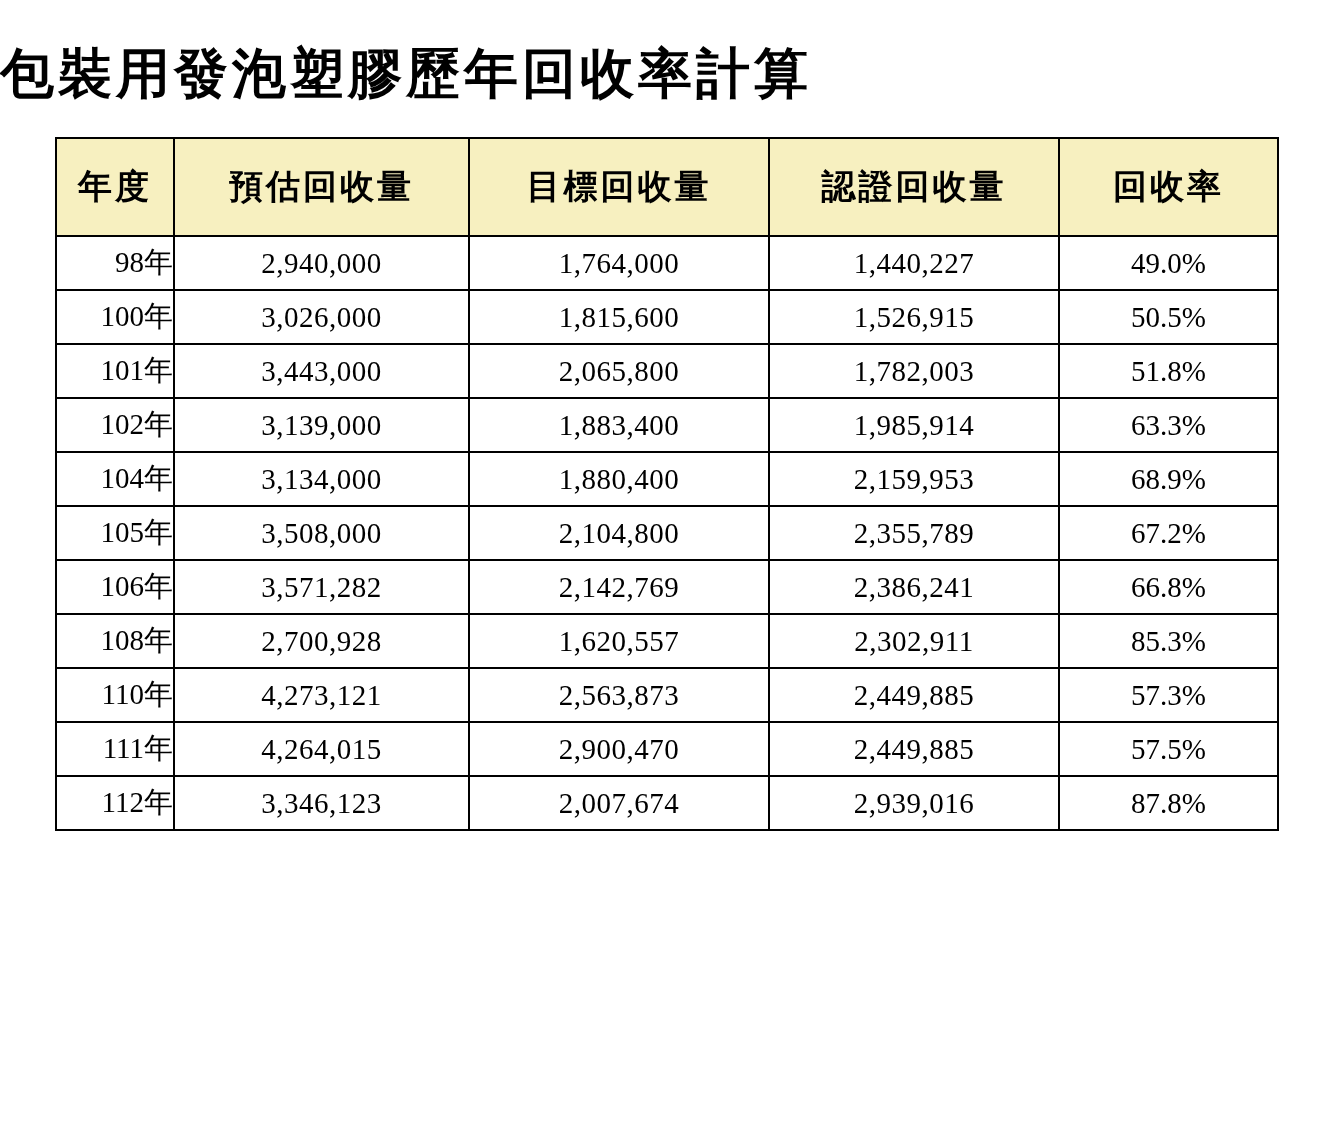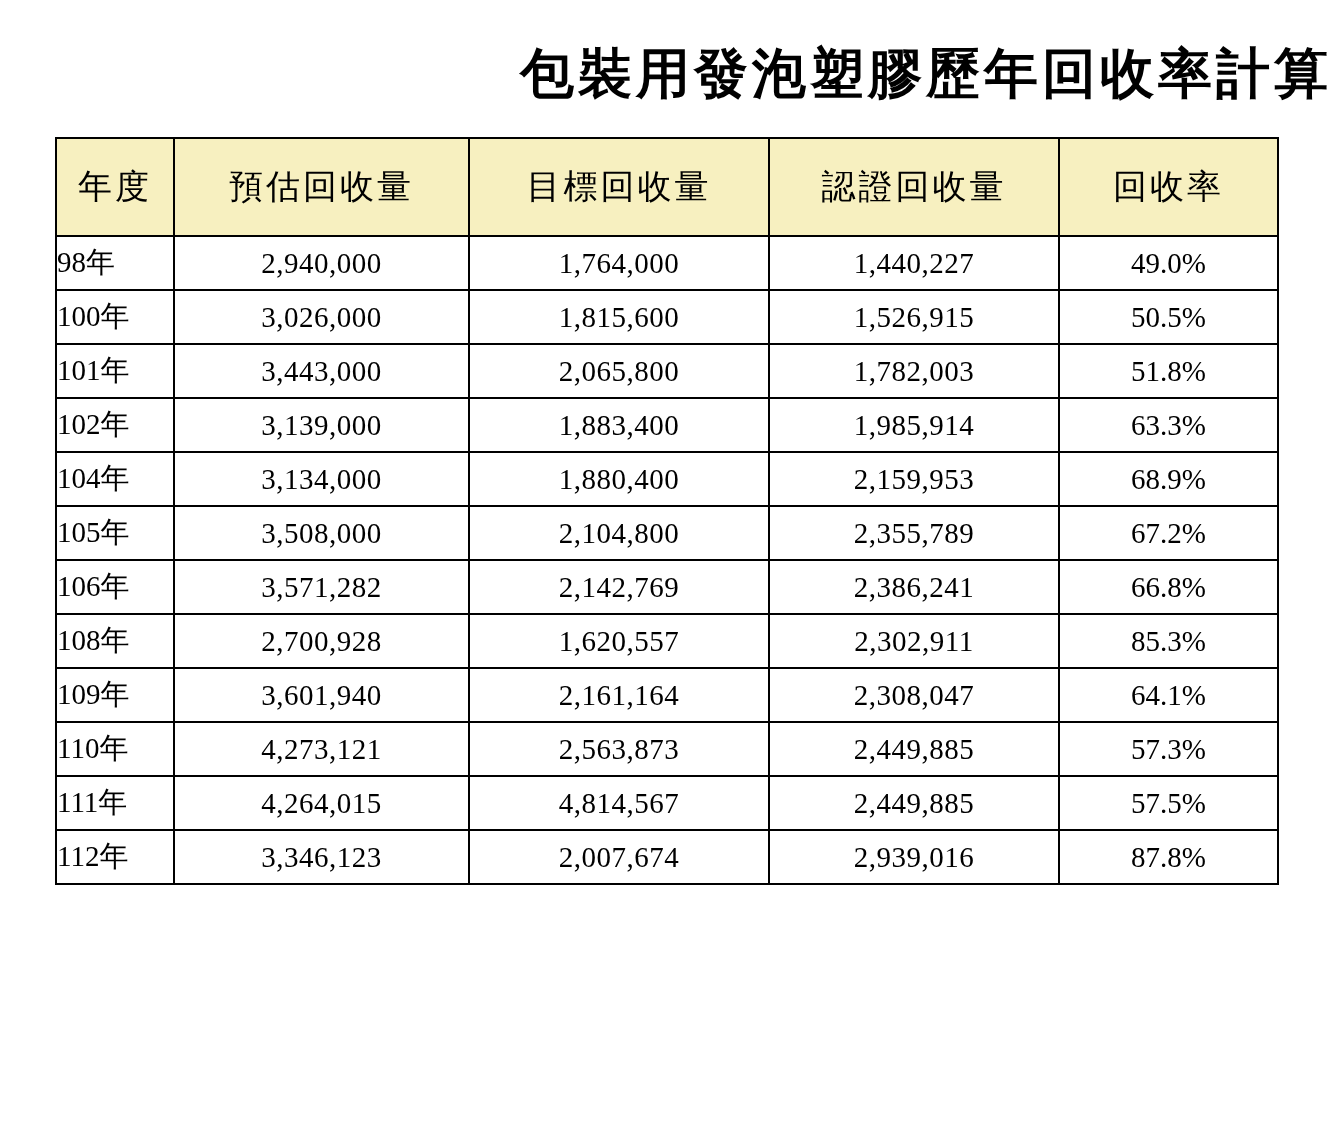--- a/index.html
+++ b/index.html
@@ -14,21 +14,21 @@
     color: #000000;
     overflow: hidden;
   }
   .page {
     position: relative;
     width: 1332px;
     height: 1143px;
     box-sizing: border-box;
   }
   .title {
-    text-align: right;
+    text-align: left;
     font-size: 54px;
     font-weight: bold;
     letter-spacing: 4px;
     padding-top: 38px;
     padding-bottom: 26px;
     font-family: "Liberation Serif", "DejaVu Serif", serif;
   }
   .table-wrap {
     margin: 0 auto;
     width: 1222px;
@@ -45,33 +45,33 @@
     padding: 0;
     height: 52px;
     font-size: 29px;
     font-weight: normal;
     font-family: "Liberation Serif", "DejaVu Serif", serif;
   }
   table.recycle thead th {
     background: #f7f0c0;
     height: 96px;
     font-size: 34px;
-    font-weight: normal;
+    font-weight: bold;
     letter-spacing: 3px;
     text-align: center;
     vertical-align: middle;
   }
   col.c-year   { width: 118px; }
   col.c-est    { width: 295px; }
   col.c-target { width: 300px; }
   col.c-cert   { width: 290px; }
   col.c-rate   { width: 219px; }
 
   td.year {
-    text-align: left;
+    text-align: right;
     vertical-align: middle;
     font-size: 30px;
     letter-spacing: 0px;
     border-radius: 11px;
   }
   td.num {
     text-align: center;
     vertical-align: middle;
     padding-right: 16px;
     font-size: 31px;
@@ -159,37 +159,30 @@
           <td class="rate">66.8%</td>
         </tr>
         <tr>
           <td class="year">108年</td>
           <td class="num">2,700,928</td>
           <td class="num">1,620,557</td>
           <td class="num">2,302,911</td>
           <td class="rate">85.3%</td>
         </tr>
         <tr>
-          <td class="year">109年</td>
-          <td class="num">3,601,940</td>
-          <td class="num">2,161,164</td>
-          <td class="num">2,308,047</td>
-          <td class="rate">64.1%</td>
-        </tr>
-        <tr>
           <td class="year">110年</td>
           <td class="num">4,273,121</td>
           <td class="num">2,563,873</td>
           <td class="num">2,449,885</td>
           <td class="rate">57.3%</td>
         </tr>
         <tr>
           <td class="year">111年</td>
           <td class="num">4,264,015</td>
-          <td class="num">4,814,567</td>
+          <td class="num">2,900,470</td>
           <td class="num">2,449,885</td>
           <td class="rate">57.5%</td>
         </tr>
         <tr>
           <td class="year">112年</td>
           <td class="num">3,346,123</td>
           <td class="num">2,007,674</td>
           <td class="num">2,939,016</td>
           <td class="rate">87.8%</td>
         </tr>

